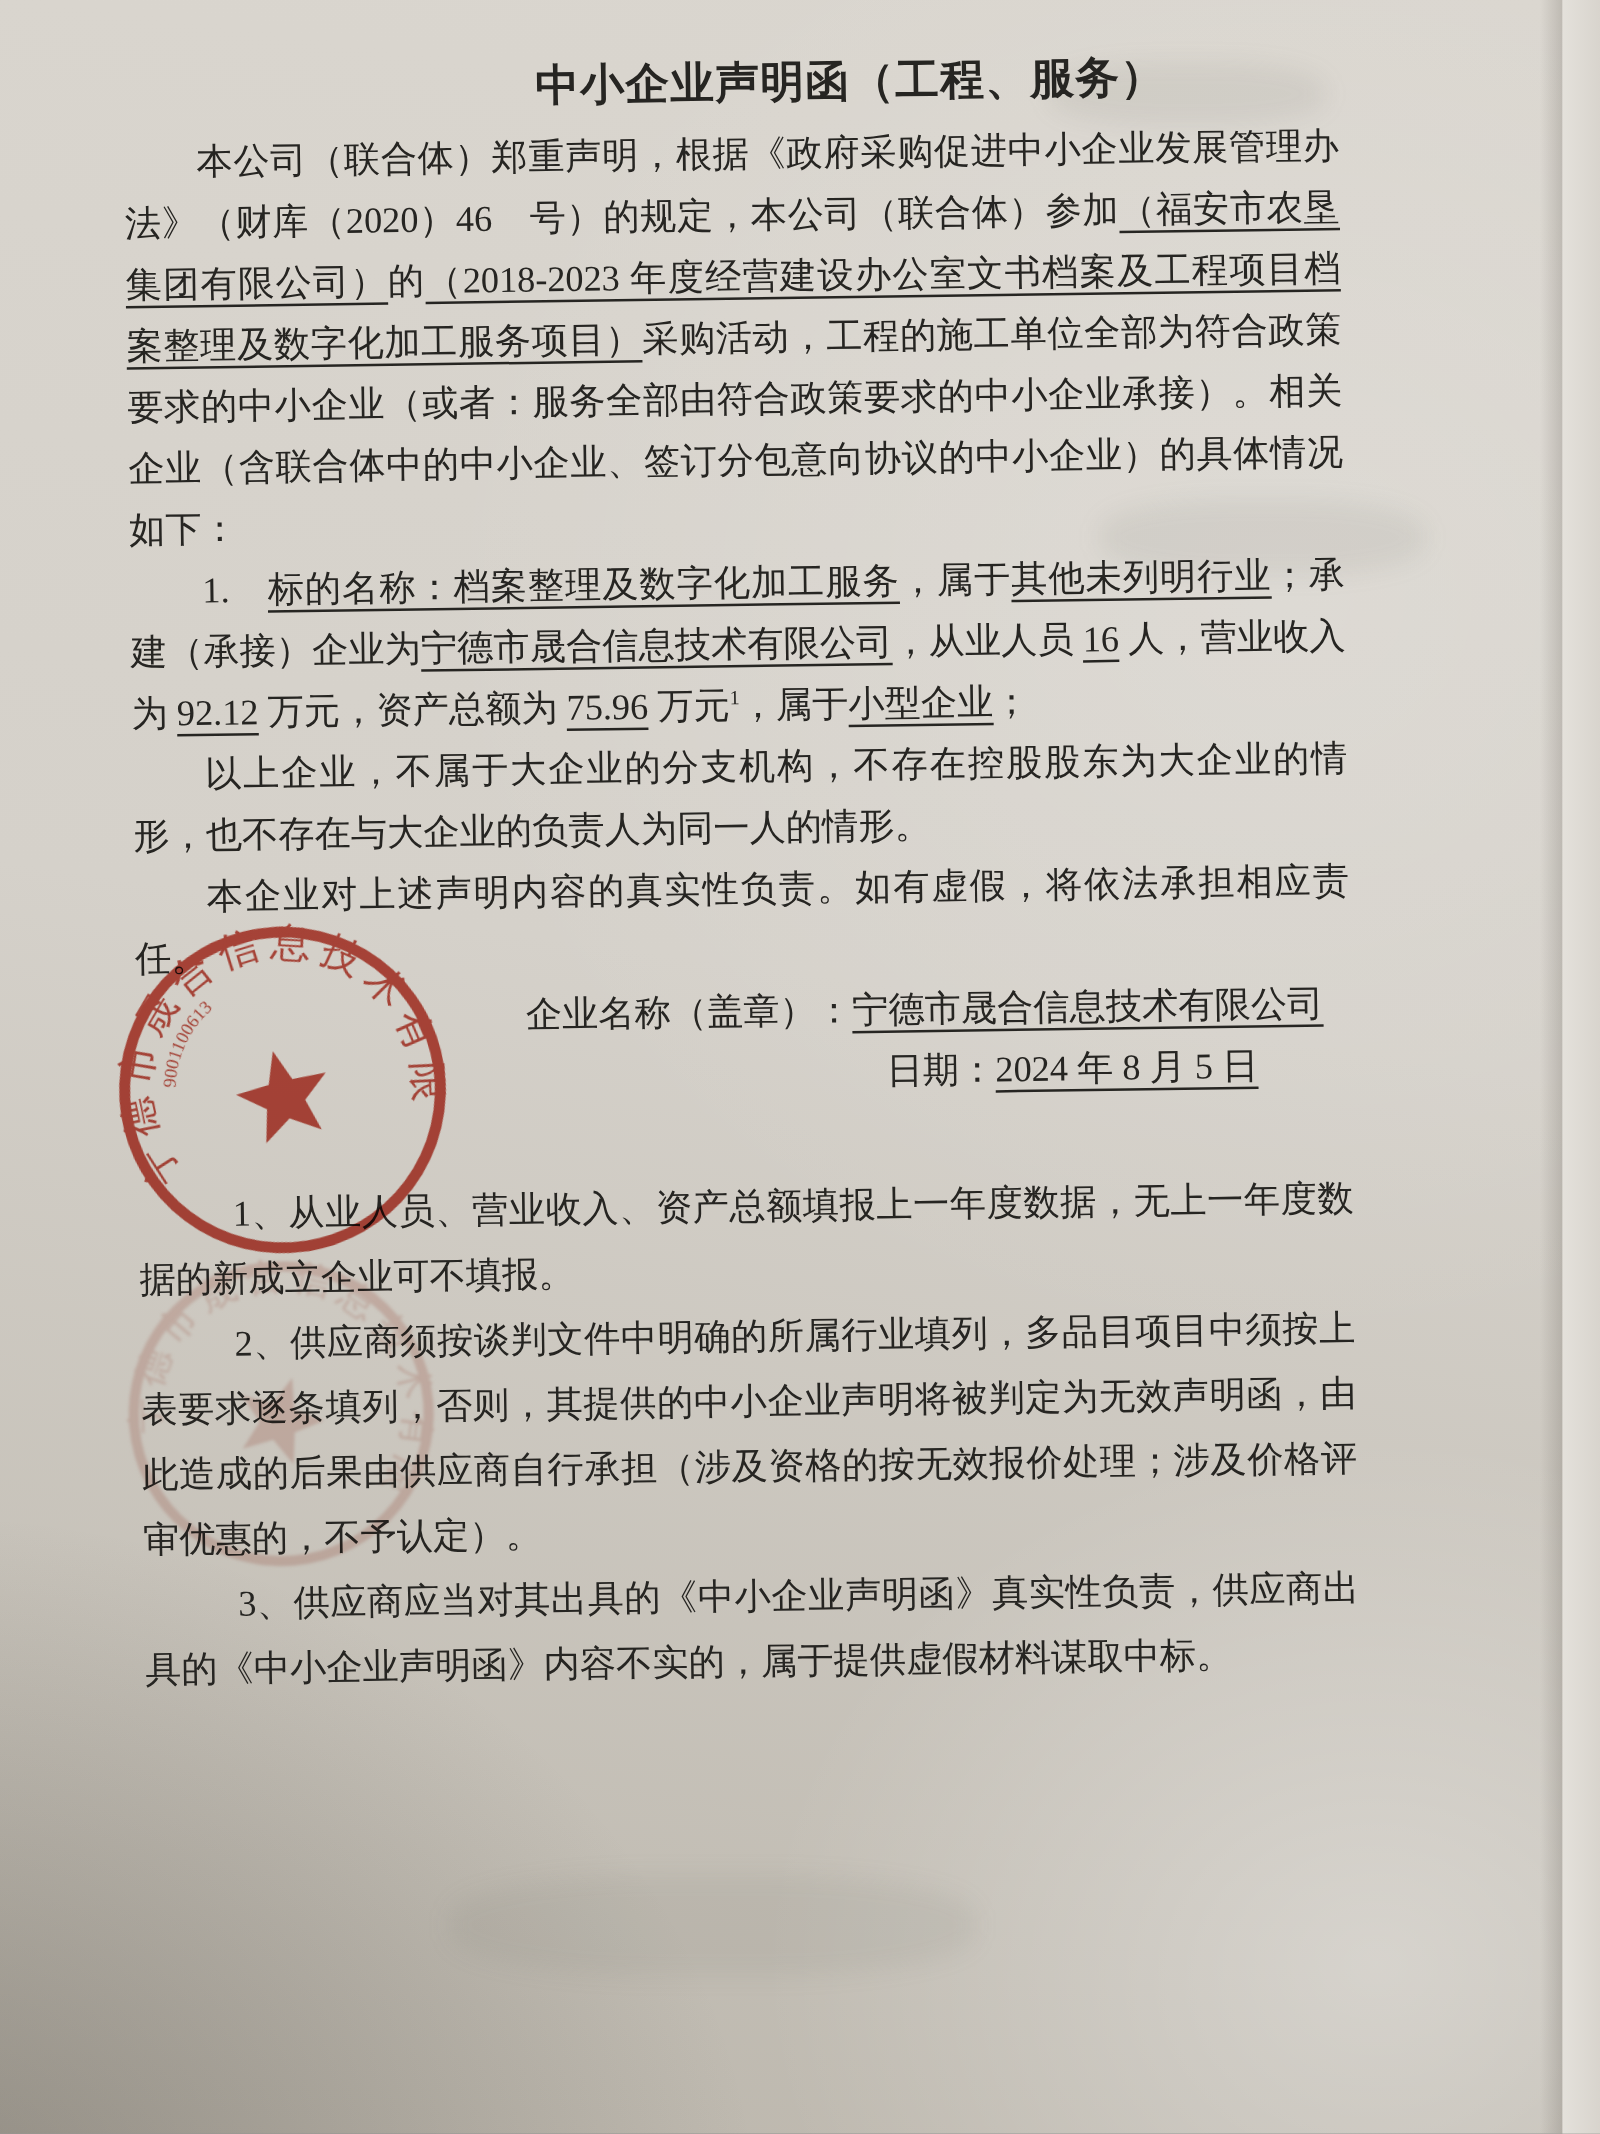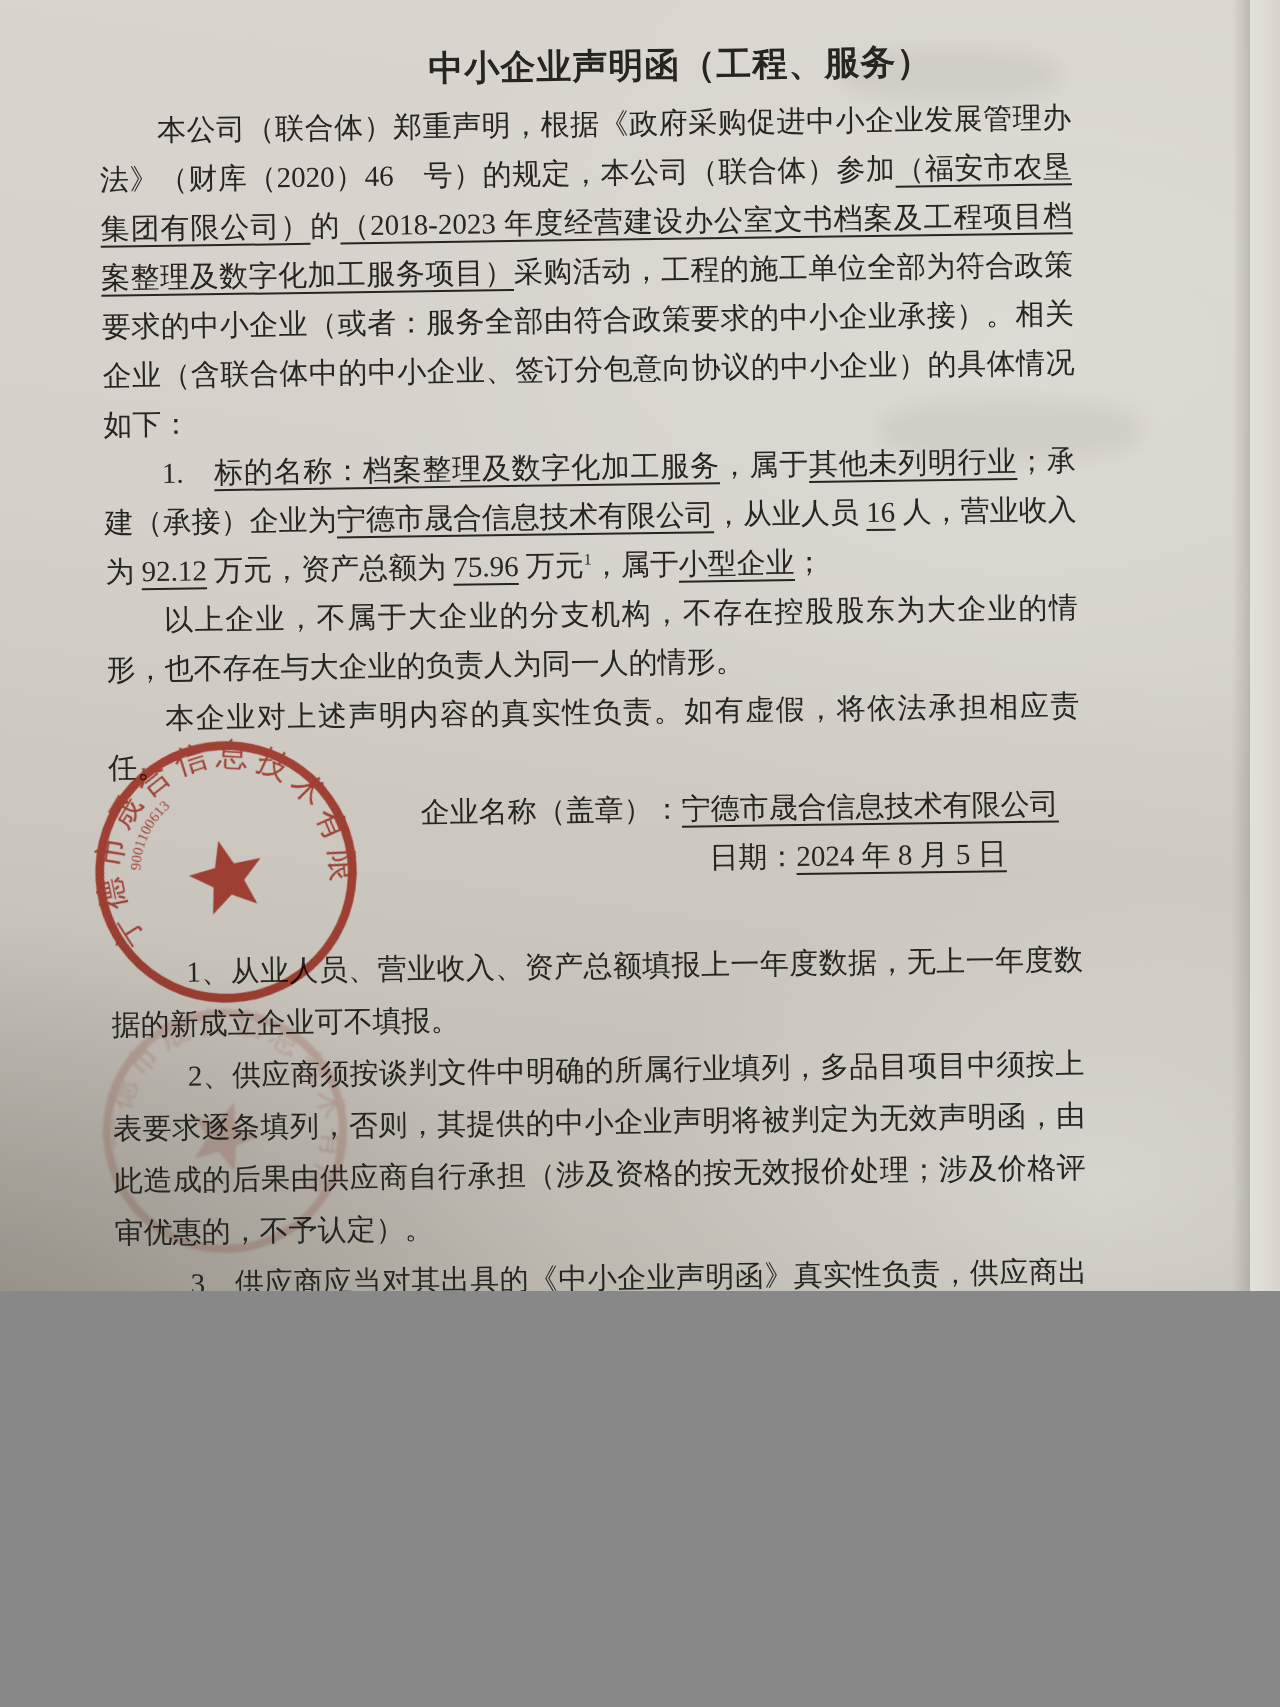--- a/index.html
+++ b/index.html
@@ -1,17 +1,17 @@
 <!DOCTYPE html>
 <html><head>
 <meta charset="utf-8">
 <style>
   html,body{margin:0;padding:0;background:#888;}
   .photo{
-    position:relative;width:1280px;height:1291px;overflow:hidden;
+    position:relative;width:1280px;height:1707px;overflow:hidden;
     font-family:"Liberation Serif","DejaVu Serif",serif;
     background:
       radial-gradient(90% 60% at 80% 28%, rgba(255,255,255,.16), transparent 60%),
       radial-gradient(70% 45% at 86% 92%, rgba(255,255,255,.32), transparent 55%),
       radial-gradient(85% 55% at -5% 105%, rgba(58,53,45,.34), transparent 62%),
       linear-gradient(188deg,#dad6cf 0%,#d5d1ca 46%,#bcb7ad 100%);
   }
   .fold-shadow{position:absolute;left:1232px;top:0;width:18px;height:100%;
     background:linear-gradient(to right,rgba(0,0,0,0),rgba(88,82,74,.22));}
   .page-edge{position:absolute;left:1250px;top:0;width:30px;height:100%;

